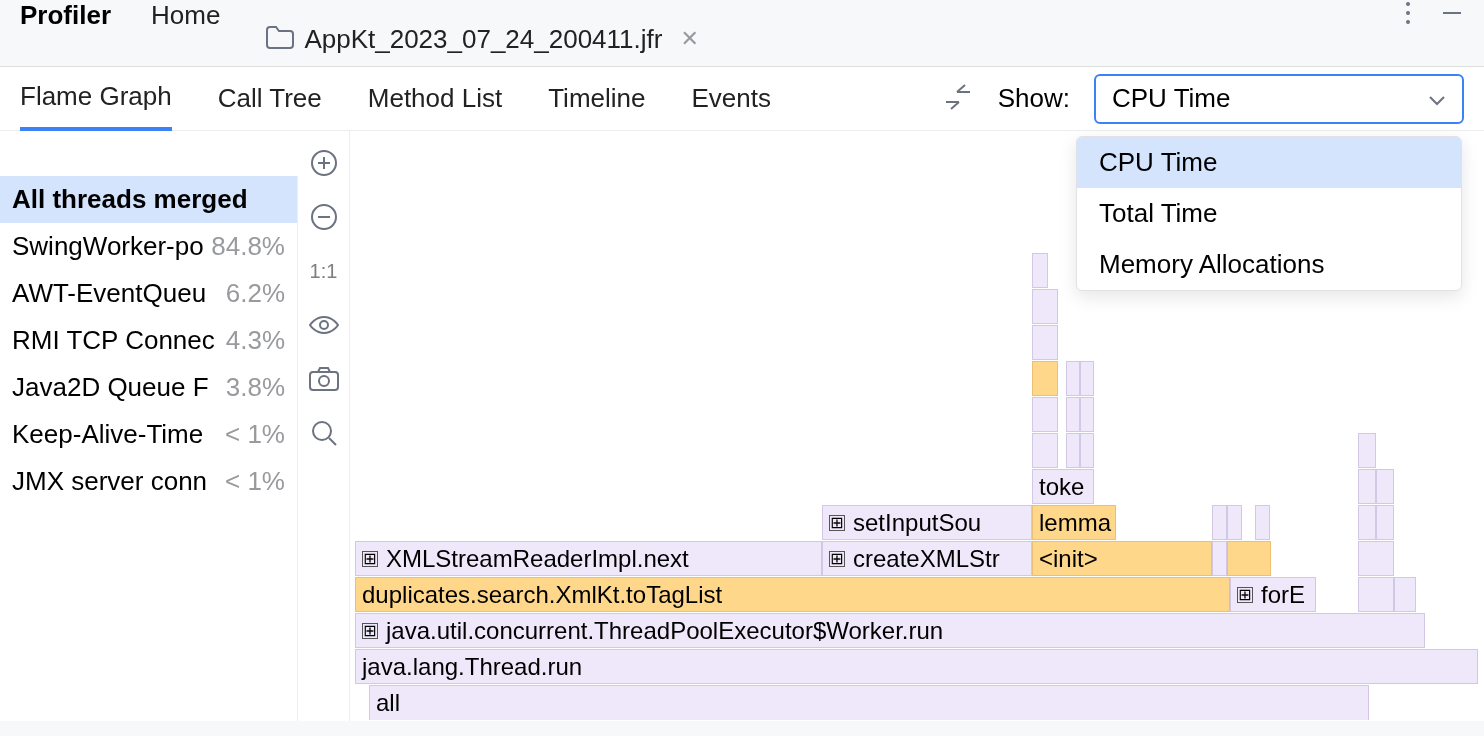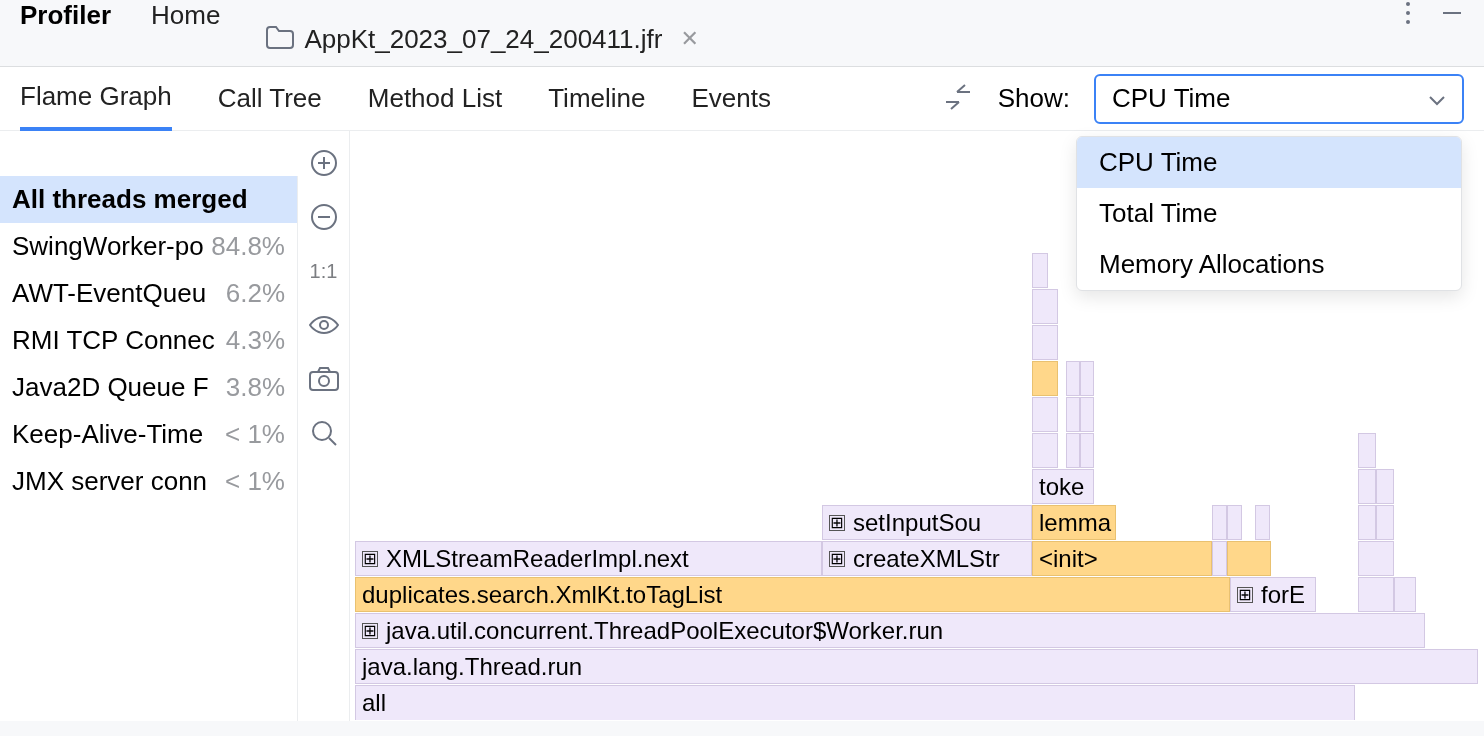--- a/index.html
+++ b/index.html
@@ -267,19 +267,19 @@
           </div>
       </div>
 
       <div class="frow">
         <div class="fcell" style="left:5px; width:1123px;">
             <span>java.lang.Thread.run</span>
           </div>
       </div>
 
       <div class="frow">
-        <div class="fcell" style="left:5px; width:1000px; border-bottom:none;">
+        <div class="fcell" style="left:19px; width:1000px; border-bottom:none;">
             <span>all</span>
           </div>
       </div>
     </div>
   </div>
 </div>
 
 </body></html>

